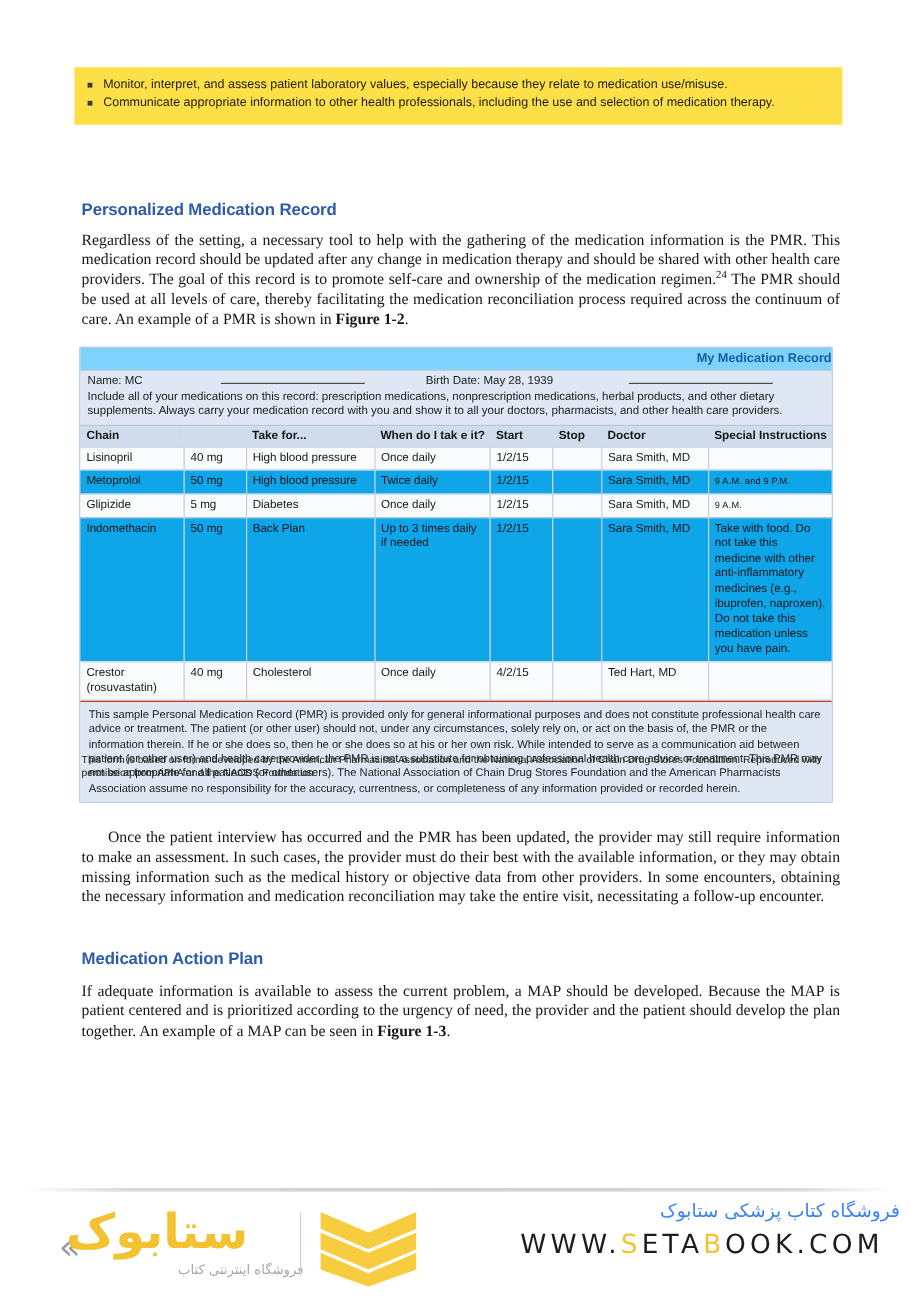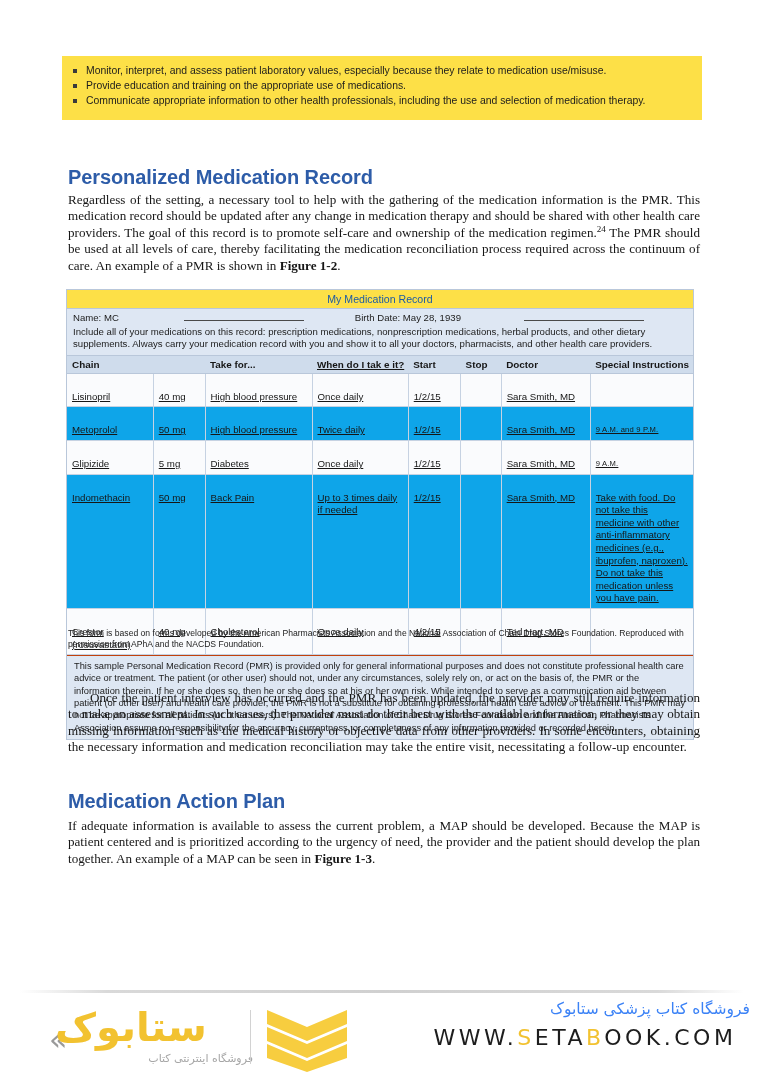--- a/index.html
+++ b/index.html
@@ -55,21 +55,21 @@
     top: 5px;
     width: 4px;
     height: 4px;
     background: #3a3a3a;
   }
 
   
   .h2 {
     position: absolute;
     font-family: "Liberation Sans", sans-serif;
-    font-size: 20px;
+    font-size: 14px;
     font-weight: bold;
     color: #2d5ca8;
     letter-spacing: -0.1px;
   }
   #heading-pmr { left: 68px; top: 166px; }
   #heading-map { left: 68px; top: 790px; }
 
   
   .para {
     position: absolute;
@@ -91,25 +91,25 @@
     position: absolute;
     left: 66px;
     top: 289px;
     width: 628px;
     box-sizing: border-box;
     border: 1px solid #b9c7da;
     font-family: "Liberation Sans", sans-serif;
     background: #e3eaf5;
   }
   .fig-title {
-    background: #fde047;
-    text-align: center;
+    background: #7dd3fc;
+    text-align: right;
     color: #1c5ba5;
     font-size: 10.6px;
-    font-weight: normal;
+    font-weight: bold;
     padding: 3px 0 3px 0;
     border-bottom: 1px solid #b9c7da;
   }
   .fig-idblock {
     background: #dee7f3;
     padding: 3px 6px 4px 6px;
     border-bottom: 1px solid #b9c7da;
   }
   .idline {
     font-size: 9.6px;
@@ -143,37 +143,36 @@
   table.meds th {
     background: #cfdcec;
     font-weight: bold;
     text-align: left;
     padding: 3px 4px 3px 5px;
     border-bottom: 1px solid #b9c7da;
     white-space: nowrap;
     font-size: 9.9px;
   }
   table.meds td {
-    padding: 17px 4px 3px 5px;
+    padding: 3px 4px 3px 5px;
     vertical-align: top;
     border-right: 1px solid #c6d2e2;
     line-height: 12.6px;
-    text-decoration: underline;
   }
   table.meds td:last-child { border-right: none; }
   table.meds tr.odd  td { background: #fafbfd; }
   table.meds tr.even td { background: #0ea5e9; }
   table.meds tr td { border-bottom: 1px solid #c6d2e2; }
   .smallcaps { font-size: 7.6px; letter-spacing: 0.2px; }
 
   
   .c-drug   { width: 78px; }
   .c-dose   { width: 44px; }
   .c-takefor{ width: 100px; margin-left: 20px; }
-  .c-when   { width: 76px; text-decoration: underline; }
+  .c-when   { width: 76px; }
   .c-start  { width: 44px; }
   .c-stop   { width: 32px; }
   .c-doctor { width: 82px; }
   .c-instr  { width: auto; }
 
   .fig-disclaimer {
     background: #dee7f3;
     font-size: 9.3px;
     line-height: 12.3px;
     color: #1c1c1c;
@@ -297,21 +296,20 @@
   .footer-url .hl { color: #f2c230; }
 </style>
 </head>
 <body>
 
 <div class="page">
 
   <div class="callout">
     <ul>
       <li>Monitor, interpret, and assess patient laboratory values, especially because they relate to medication use/misuse.</li>
-      <li>Provide education and training on the appropriate use of medications.</li>
       <li>Communicate appropriate information to other health professionals, including the use and selection of medication therapy.</li>
     </ul>
   </div>
 
   <div class="h2" id="heading-pmr">Personalized Medication Record</div>
 
   <div class="para" id="para-pmr"><span>Regardless of the setting, a necessary tool to help with the gathering of the medication information is the PMR. This medication record should be updated after any change in medication therapy and should be shared with other health care providers. The goal of this record is to promote self-care and ownership of the medication regimen.</span><span class="sup">24</span><span> The PMR should be used at all levels of care, thereby facilitating the medication reconciliation process required across the continuum of care. An example of a PMR is shown in </span><b>Figure 1-2</b><span>.</span></div>
 
   <div class="figure">
 
@@ -367,21 +365,21 @@
           <td>Diabetes</td>
           <td>Once daily</td>
           <td>1/2/15</td>
           <td></td>
           <td>Sara Smith, MD</td>
           <td class="smallcaps">9 A.M.</td>
         </tr>
         <tr class="even">
           <td>Indomethacin</td>
           <td>50 mg</td>
-          <td>Back Pain</td>
+          <td>Back Plan</td>
           <td>Up to 3 times daily if needed</td>
           <td>1/2/15</td>
           <td></td>
           <td>Sara Smith, MD</td>
           <td>Take with food. Do not take this medicine with other anti-inflammatory medicines (e.g., ibuprofen, naproxen). Do not take this medication unless you have pain.</td>
         </tr>
         <tr class="odd">
           <td>Crestor (rosuvastatin)</td>
           <td>40 mg</td>
           <td>Cholesterol</td>

